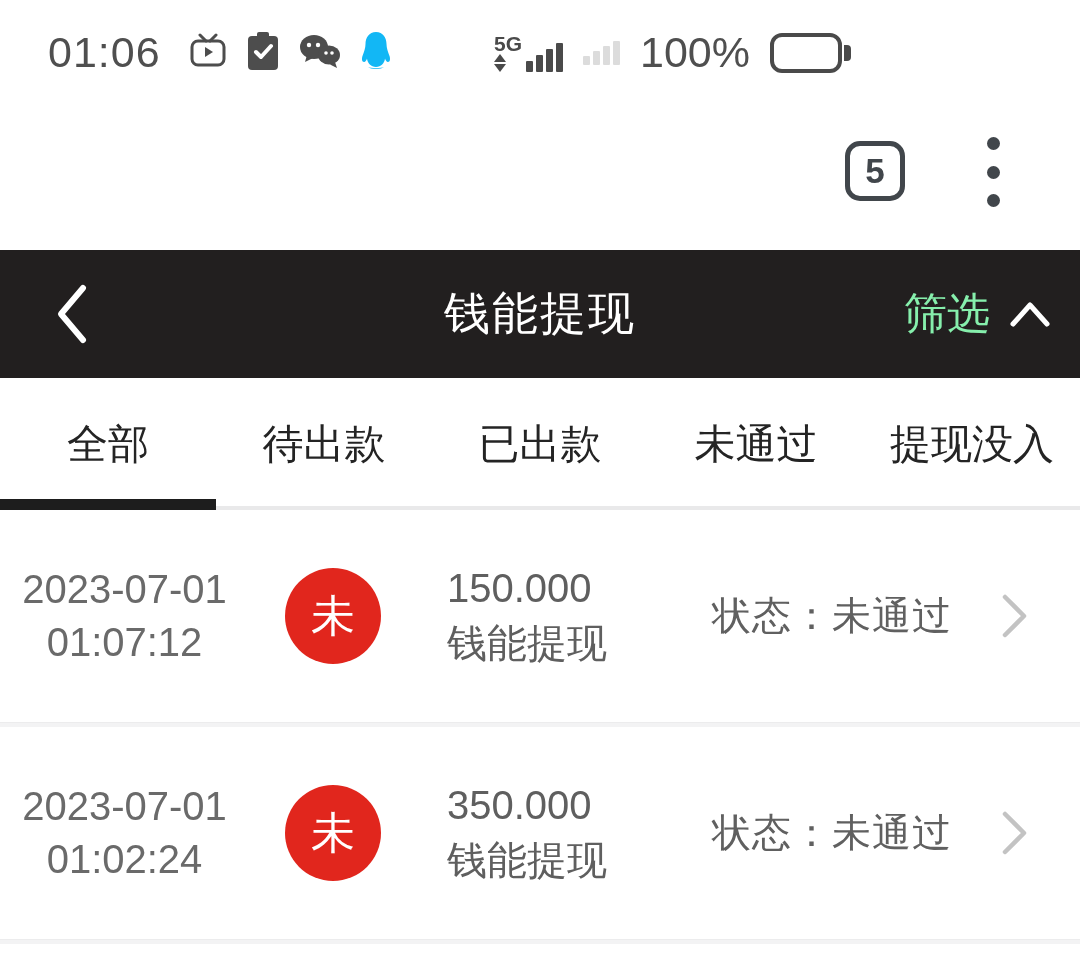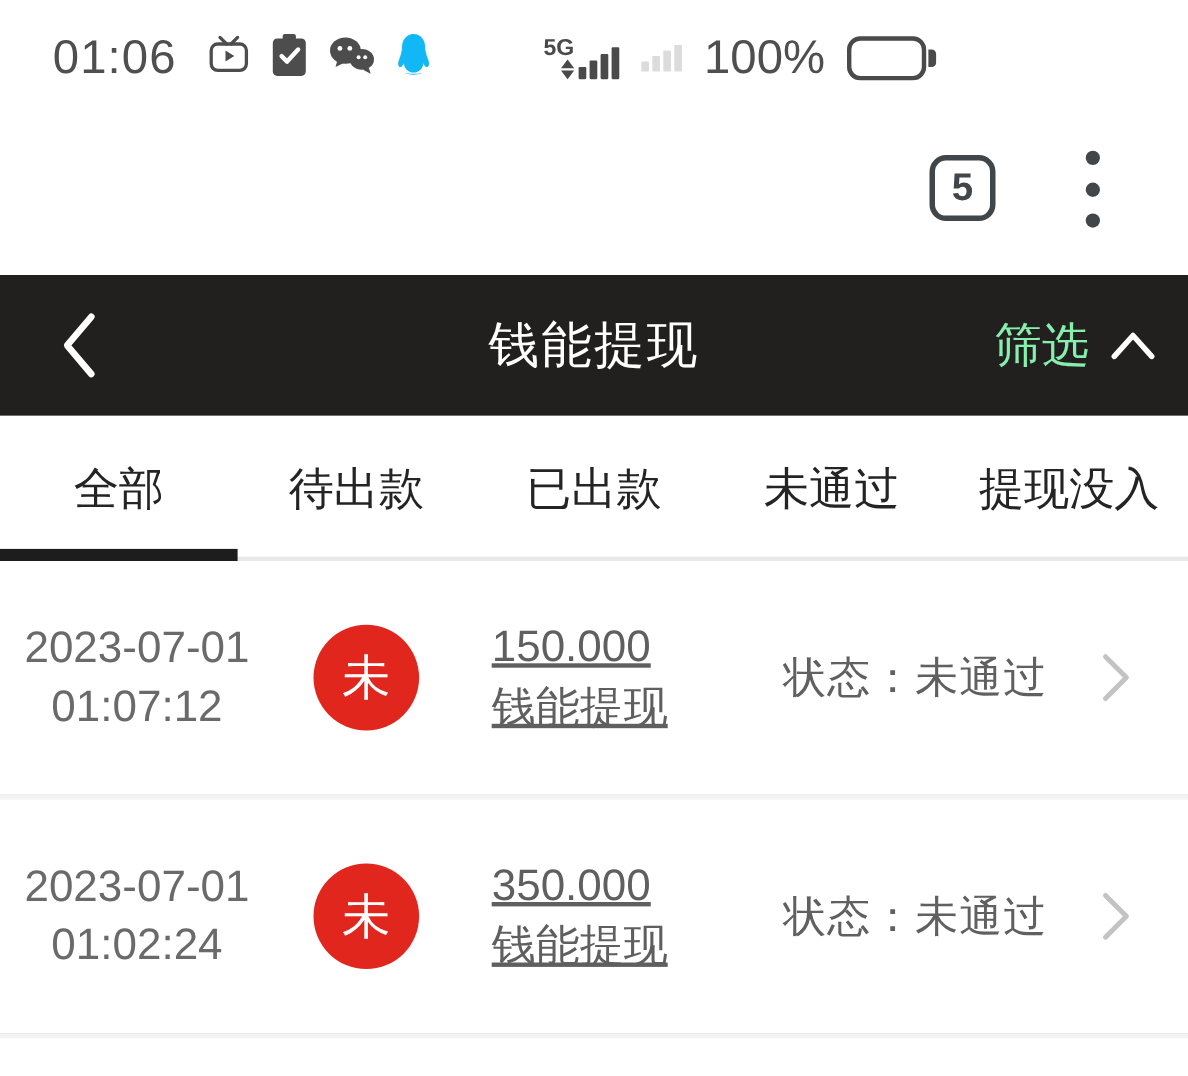--- a/index.html
+++ b/index.html
@@ -7,21 +7,21 @@
   body { font-family:"Liberation Sans","DejaVu Sans",sans-serif; background:#fff; }
   .screen { position:relative; width:1080px; height:978px; overflow:hidden; background:#fff; }
 
   
   .status-bar { position:absolute; top:0; left:0; width:895px; height:95px;
     display:flex; align-items:center; padding:10px 44px 0 48px; color:#4c4c4c; }
   .sb-time { font-size:43px; letter-spacing:1px; color:#4f4f4f; }
   .sb-icons { display:flex; align-items:center; gap:20px; margin-left:28px; }
   .sb-right { margin-left:auto; display:flex; align-items:center; gap:20px; }
   .sig-wrap { display:flex; align-items:flex-end; gap:2px; }
-  .sig-label-col { display:flex; flex-direction:column; align-items:flex-end; margin-right:2px; }
+  .sig-label-col { display:flex; flex-direction:column; align-items:flex-start; margin-right:2px; }
   .sig-label { font-size:21px; font-weight:bold; color:#4a4a4a; line-height:20px; }
   .tri-up { width:0; height:0; border-left:6px solid transparent; border-right:6px solid transparent; border-bottom:8px solid #4a4a4a; }
   .tri-down { width:0; height:0; border-left:6px solid transparent; border-right:6px solid transparent; border-top:8px solid #4a4a4a; margin-top:2px; }
   .bars { display:flex; align-items:flex-end; gap:3px; }
   .bars span { width:7px; background:#4a4a4a; border-radius:1px; display:block; }
   .bars.faint span { background:#dcdcdc; }
   .b1{height:11px;} .b2{height:17px;} .b3{height:23px;} .b4{height:29px;}
   .f1{height:9px;} .f2{height:14px;} .f3{height:19px;} .f4{height:24px;}
   .sb-batt-pct { font-size:43px; color:#4f4f4f; }
   .battery { display:flex; align-items:center; }
@@ -63,21 +63,21 @@
   .tab.active::after { content:""; position:absolute; left:0; bottom:0; width:100%; height:11px; background:#1d1d1d; z-index:2; }
 
   
   .record-list { position:absolute; top:510px; left:0; width:1080px; }
   .record-row { height:212px; background:#fff; display:flex; align-items:center; position:relative; }
   .rec-datetime { width:205px; margin-left:22px; text-align:center;
     font-size:40px; color:#6a6a6a; line-height:53px; }
   .rec-badge { width:96px; height:96px; border-radius:50%; background:#e1261d;
     color:#fff; font-size:44px; display:flex; align-items:center; justify-content:center;
     margin-left:58px; flex-shrink:0; }
-  .rec-amount { margin-left:66px; font-size:40px; color:#5f5f5f; line-height:55px;text-decoration:underline; }
+  .rec-amount { margin-left:66px; font-size:40px; color:#5f5f5f; line-height:55px; }
   .rec-status { margin-left:auto; font-size:39px; color:#606060; letter-spacing:1px; }
   .rec-chevron { margin-left:46px; margin-right:50px; display:flex; align-items:center; }
   .row-divider { height:5px; background:#f3f3f4; border-top:1px solid #ececed; }
   .partial-row { height:38px; background:#fff; }
 </style>
 </head>
 <body>
 
 <div class="screen">
 

